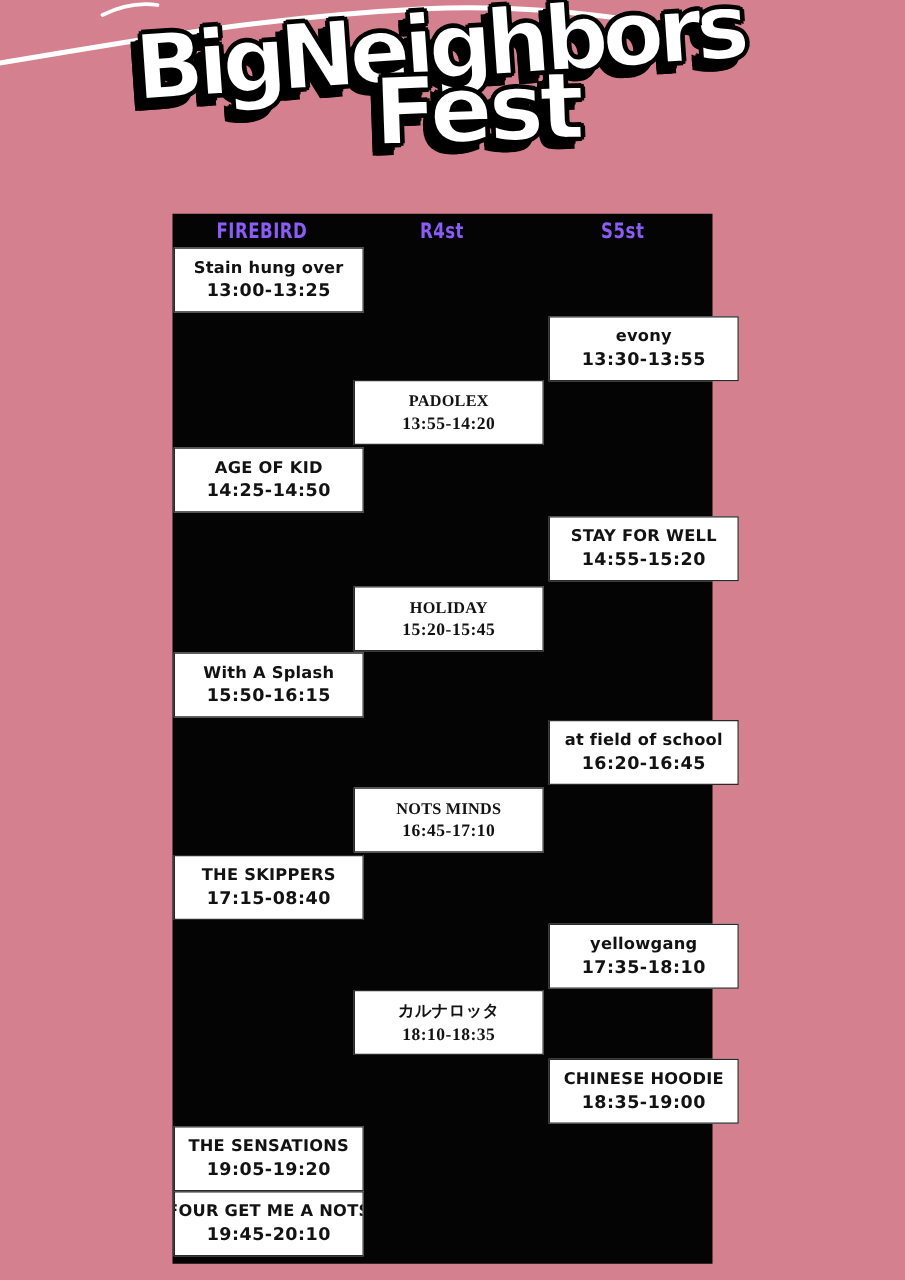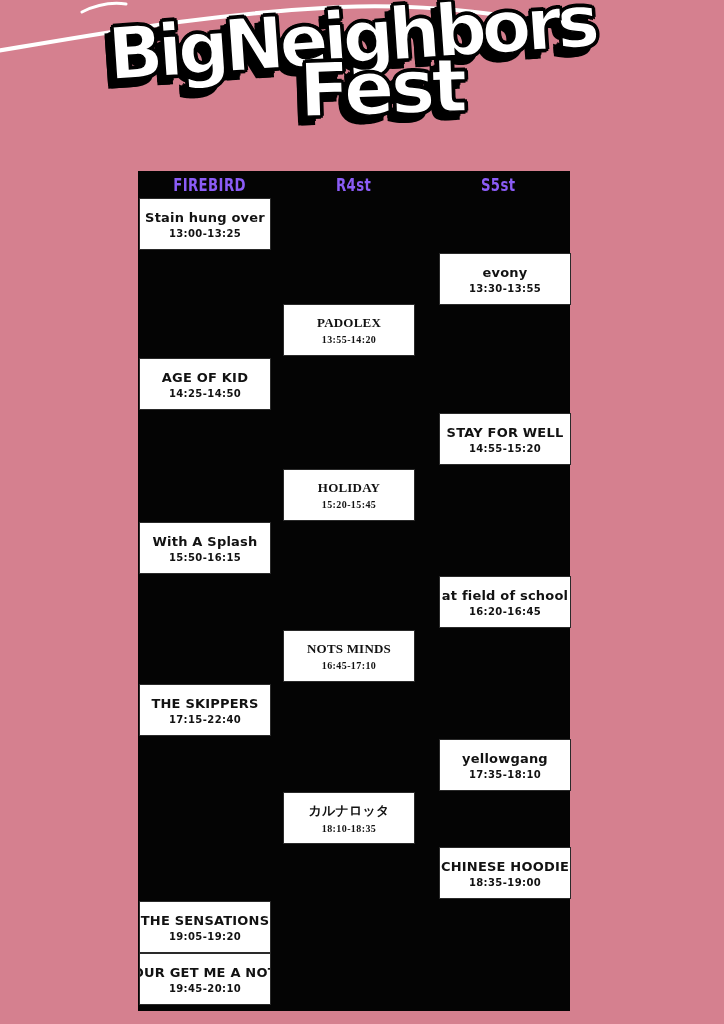--- a/index.html
+++ b/index.html
@@ -87,21 +87,21 @@
   .th span {
     display: inline-block;
     font-size: 17px;
     font-weight: 800;
     letter-spacing: 0.5px;
     transform: scaleX(0.78);
     white-space: nowrap;
   }
   .slot {
     position: absolute;
-    width: 132px;
+    width: 152px;
     height: 52px;
     background: #ffffff;
     border: 1px solid #2a2a2a;
     box-sizing: border-box;
     display: flex;
     flex-direction: column;
     align-items: center;
     justify-content: center;
     gap: 3px;
     text-align: center;
@@ -111,21 +111,21 @@
   .c1 { left: 145px; font-family: Liberation Serif, serif; }
   .c2 { left: 277px; margin-left: 24px; }
   .band {
     font-size: 13px;
     font-weight: bold;
     color: #121212;
     letter-spacing: 0.2px;
     white-space: nowrap;
   }
   .time {
-    font-size: 10px;
+    font-size: 14px;
     font-weight: bold;
     color: #121212;
     letter-spacing: 0.4px;
     white-space: nowrap;
   }
 </style>
 </head>
 <body>
 
 <div class="poster">
@@ -194,21 +194,21 @@
       <div class="time">16:20-16:45</div>
     </div>
 
     <div class="slot c1" style="top:459px">
       <div class="band">NOTS MINDS</div>
       <div class="time">16:45-17:10</div>
     </div>
 
     <div class="slot c0" style="top:513px">
       <div class="band">THE SKIPPERS</div>
-      <div class="time">17:15-22:40</div>
+      <div class="time">17:15-08:40</div>
     </div>
 
     <div class="slot c2" style="top:568px">
       <div class="band">yellowgang</div>
       <div class="time">17:35-18:10</div>
     </div>
 
     <div class="slot c1" style="top:621px">
       <div class="band">カルナロッタ</div>
       <div class="time">18:10-18:35</div>

